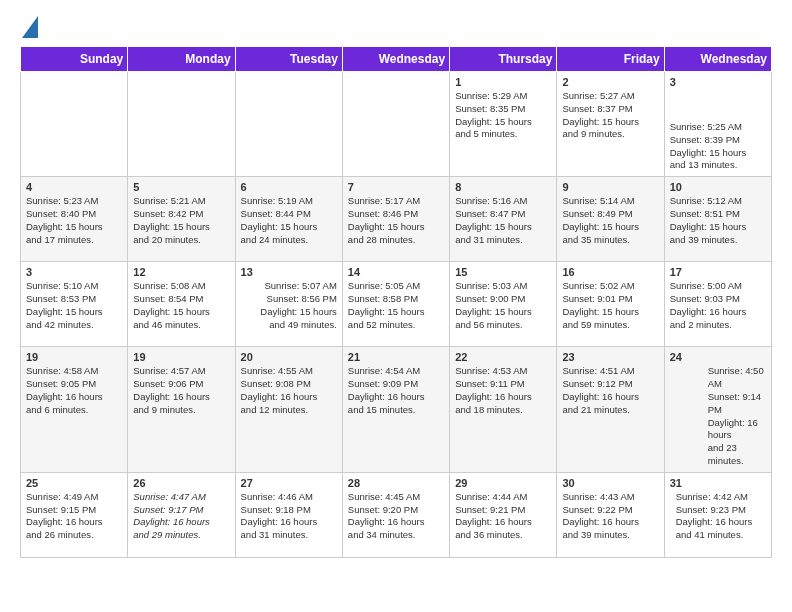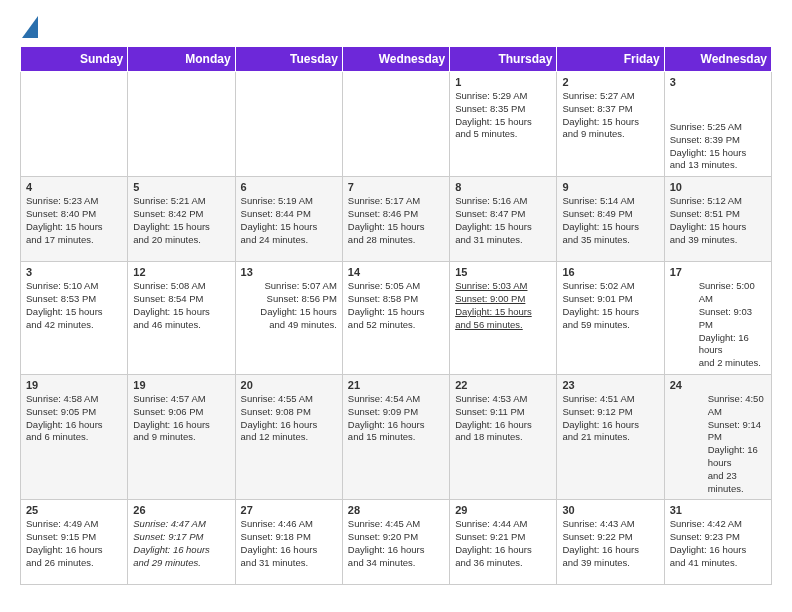--- a/index.html
+++ b/index.html
@@ -224,35 +224,35 @@
           </td>
           <td>
             <span class="day-number">14</span>
             <div class="day-info" style="white-space: pre-line;">Sunrise: 5:05 AM
 Sunset: 8:58 PM
 Daylight: 15 hours
 and 52 minutes.</div>
           </td>
           <td>
             <span class="day-number">15</span>
-            <div class="day-info" style="white-space: pre-line; text-decoration: underline;">Sunrise: 5:03 AM
+            <div class="day-info" style="white-space: pre-line;">Sunrise: 5:03 AM
 Sunset: 9:00 PM
 Daylight: 15 hours
 and 56 minutes.</div>
           </td>
           <td>
             <span class="day-number">16</span>
             <div class="day-info" style="white-space: pre-line;">Sunrise: 5:02 AM
 Sunset: 9:01 PM
 Daylight: 15 hours
 and 59 minutes.</div>
           </td>
           <td>
             <span class="day-number">17</span>
-            <div class="day-info" style="white-space: pre-line; margin-left: 29px;">Sunrise: 5:00 AM
+            <div class="day-info" style="white-space: pre-line;">Sunrise: 5:00 AM
 Sunset: 9:03 PM
 Daylight: 16 hours
 and 2 minutes.</div>
           </td>
         </tr>
         <tr>
           <td>
             <span class="day-number">19</span>
             <div class="day-info" style="white-space: pre-line;">Sunrise: 4:58 AM
 Sunset: 9:05 PM
@@ -340,21 +340,21 @@
           </td>
           <td>
             <span class="day-number">30</span>
             <div class="day-info" style="white-space: pre-line;">Sunrise: 4:43 AM
 Sunset: 9:22 PM
 Daylight: 16 hours
 and 39 minutes.</div>
           </td>
           <td>
             <span class="day-number">31</span>
-            <div class="day-info" style="white-space: pre-line;">Sunrise: 4:42 AM
+            <div class="day-info" style="white-space: pre-line; margin-left: 6px;">Sunrise: 4:42 AM
 Sunset: 9:23 PM
 Daylight: 16 hours
 and 41 minutes.</div>
           </td>
         </tr>
       </tbody>
   </table>
 </div>
 
 </body></html>

